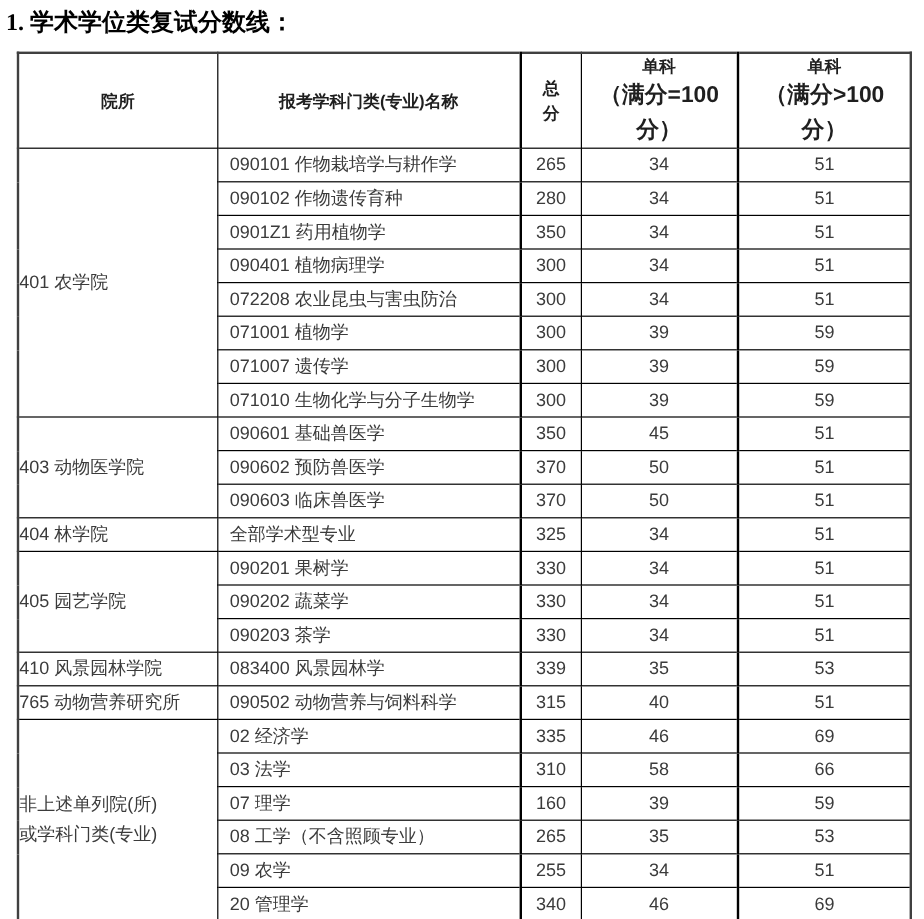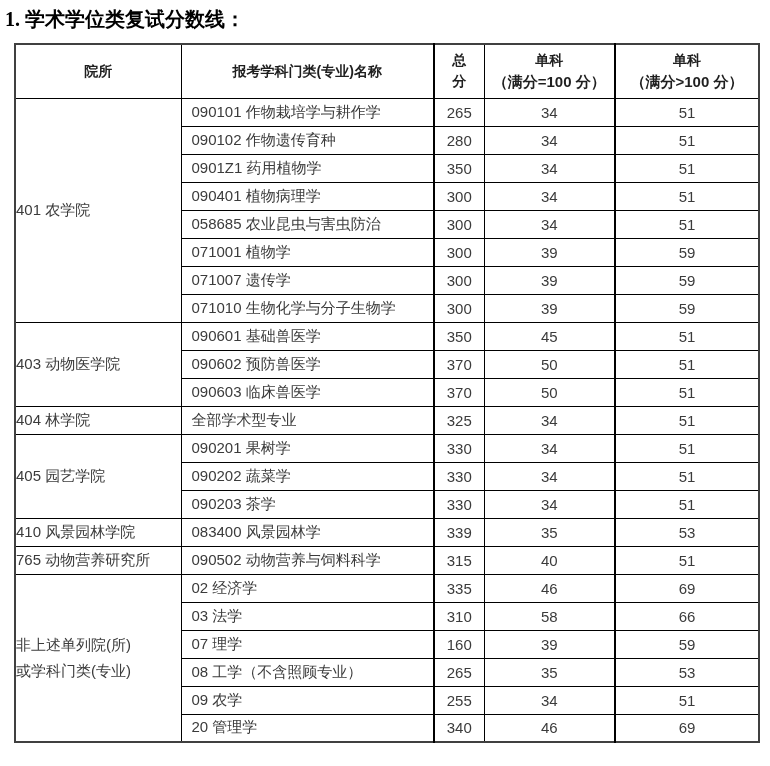--- a/index.html
+++ b/index.html
@@ -41,21 +41,21 @@
   thead tr { height: 54px; }
   tbody tr { height: 28px; }
   th {
     color: #1f1f1f;
     font-weight: 700;
     font-size: 14px;
     text-align: center;
     vertical-align: middle;
     line-height: 1.5;
   }
-  th .sub { font-size: 15px; }
+  th .sub { font-size: 19px; }
   
   th.th-total, td.cell-total  { border-left-width: 2px; }
   th.th-s100p, td.cell-s100p  { border-left-width: 2px; }
   td.cell-institute {
     text-align: left;
     padding-left: 0;
     padding-right: 4px;
     vertical-align: middle;
     white-space: pre-line;
     line-height: 1.7;
@@ -124,21 +124,21 @@
           <td class="cell-s100">34</td>
           <td class="cell-s100p">51</td>
         </tr>
         <tr>
           <td class="cell-major">090401 植物病理学</td>
           <td class="cell-total">300</td>
           <td class="cell-s100">34</td>
           <td class="cell-s100p">51</td>
         </tr>
         <tr>
-          <td class="cell-major">058685 农业昆虫与害虫防治</td>
+          <td class="cell-major">072208 农业昆虫与害虫防治</td>
           <td class="cell-total">300</td>
           <td class="cell-s100">34</td>
           <td class="cell-s100p">51</td>
         </tr>
         <tr>
           <td class="cell-major">071001 植物学</td>
           <td class="cell-total">300</td>
           <td class="cell-s100">39</td>
           <td class="cell-s100p">59</td>
         </tr>

